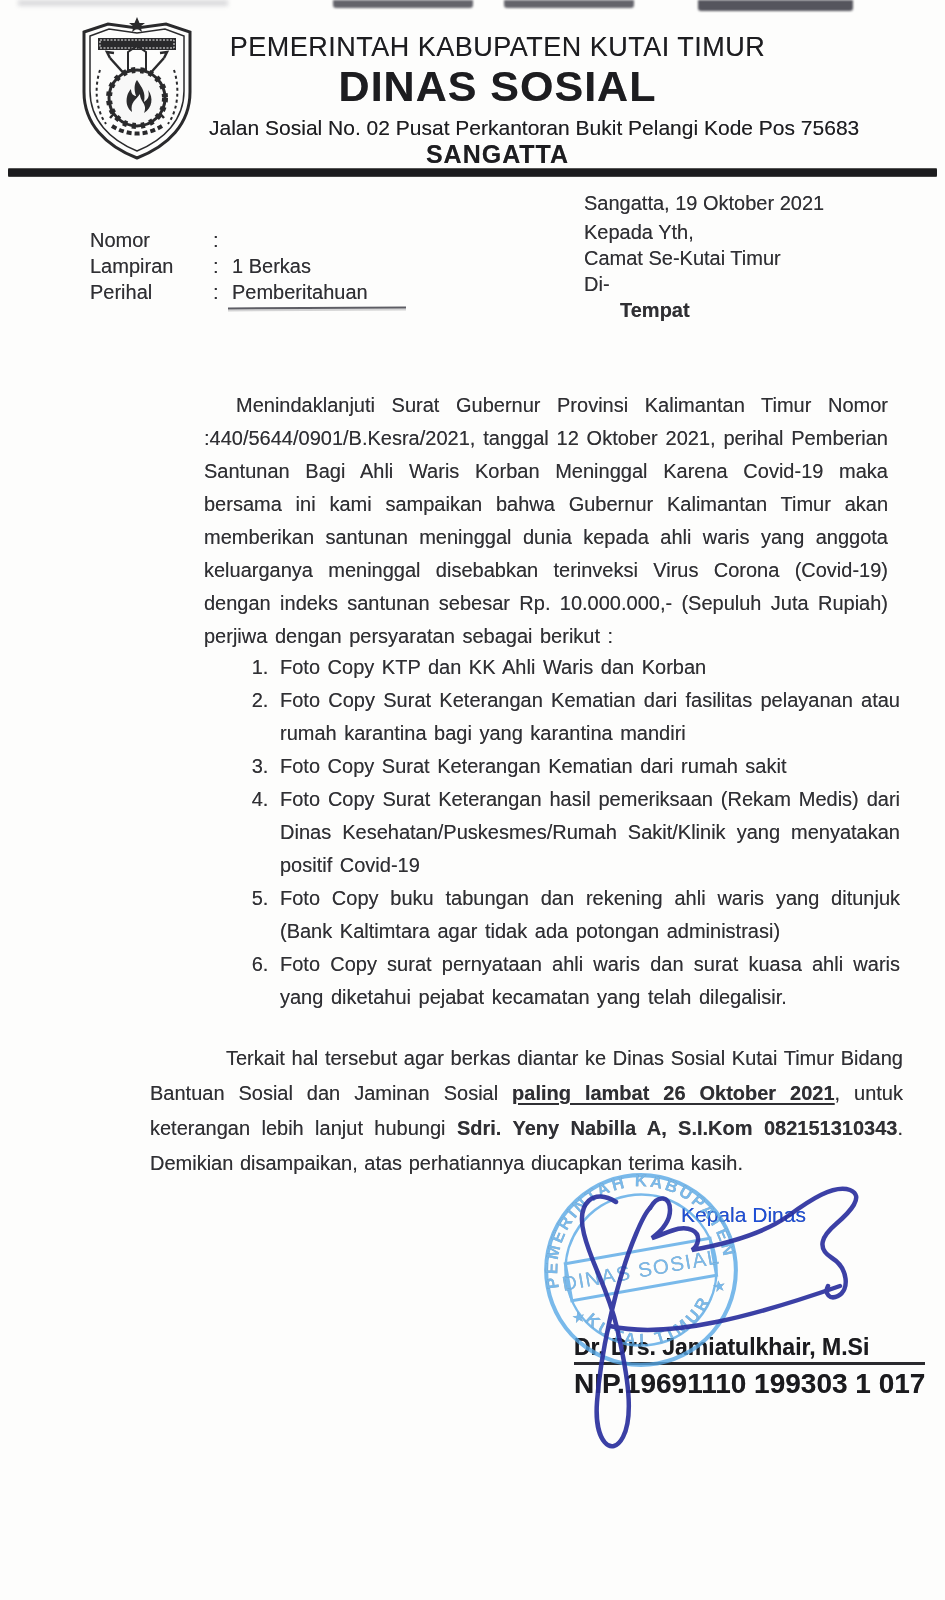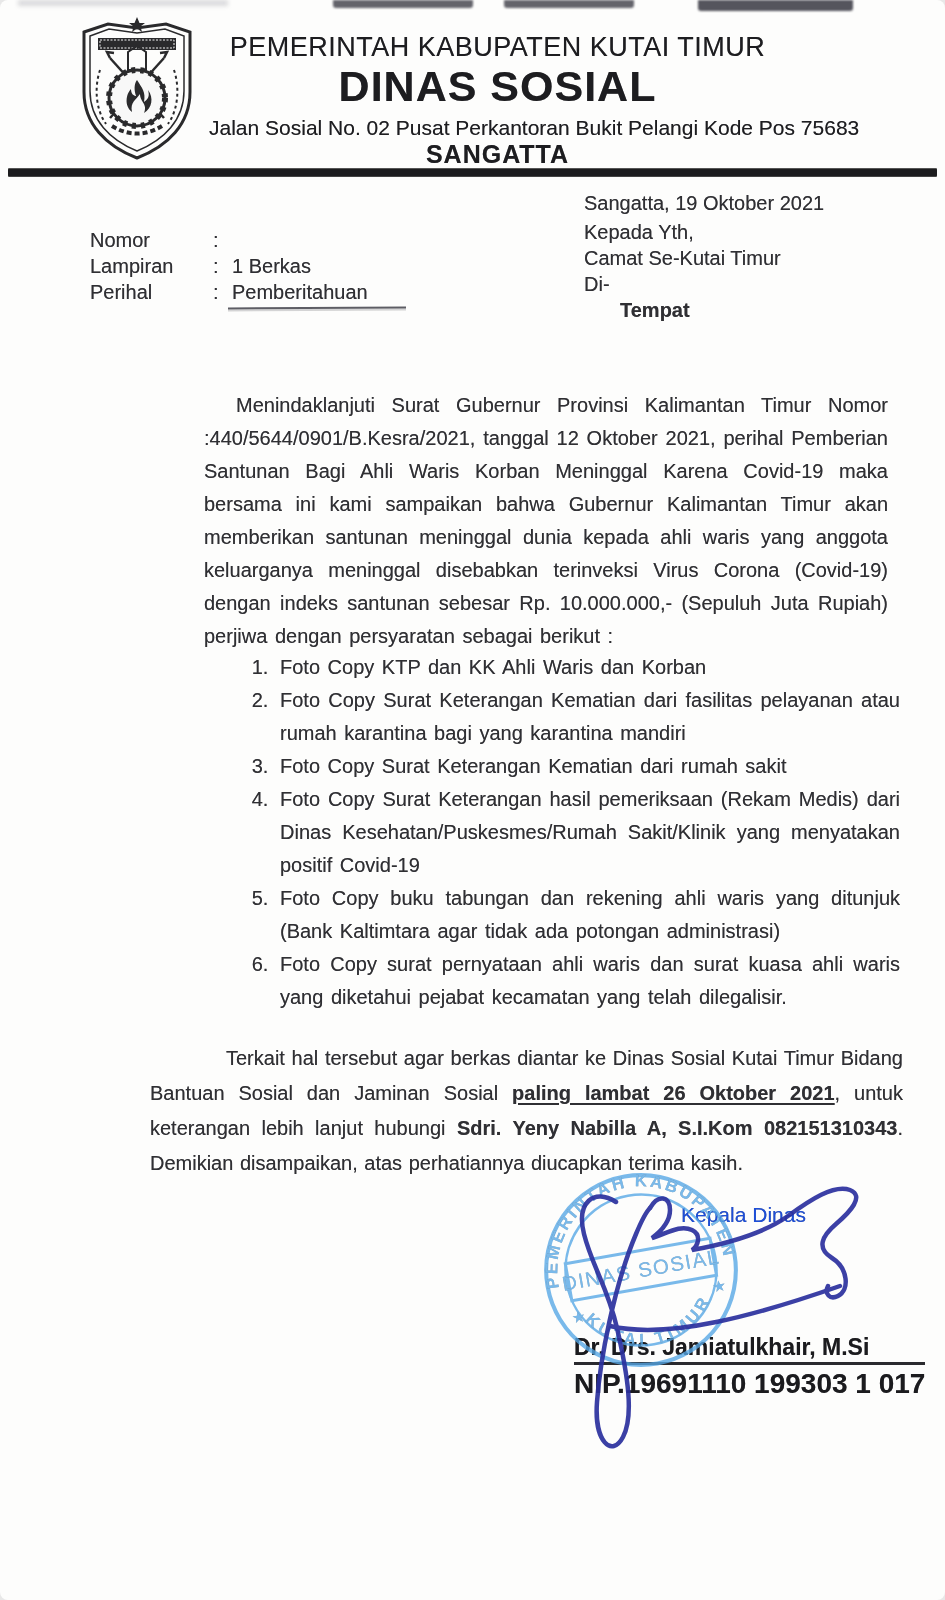--- a/index.html
+++ b/index.html
@@ -2,21 +2,20 @@
 <html><head>
 <meta charset="utf-8">
 <style>
   * { margin:0; padding:0; box-sizing:border-box; }
   html,body { background:#e8e8e8; }
   .page {
     position:relative; width:945px; height:1600px; margin:0 auto;
     background:#fdfdfc; overflow:hidden;
     font-family:"Liberation Sans", sans-serif;
     color:#2f2f33;
-    border-radius:8px;
   }
   
   .scan-bar { position:absolute; top:0; background:#43434c; opacity:.82; filter:blur(1.2px); border-radius:0 0 3px 3px; }
   .scan-bar.b1 { left:333px; width:140px; height:8px; }
   .scan-bar.b2 { left:504px; width:130px; height:8px; }
   .scan-bar.b3 { left:698px; width:155px; height:11px; opacity:.9; }
   .scan-smudge { position:absolute; top:0; left:18px; width:210px; height:6px; background:#9a9aa2; opacity:.35; filter:blur(2px); }
 
   
   .crest { position:absolute; left:76px; top:14px; width:122px; height:148px; }

